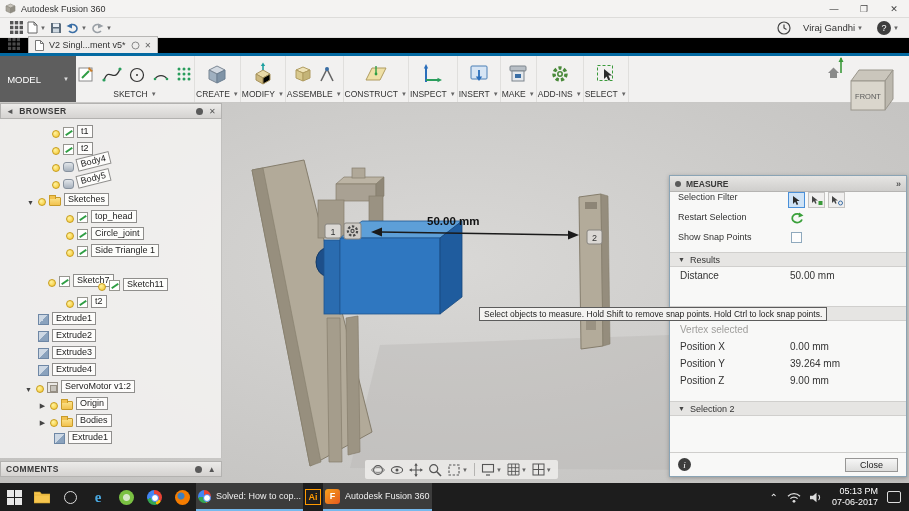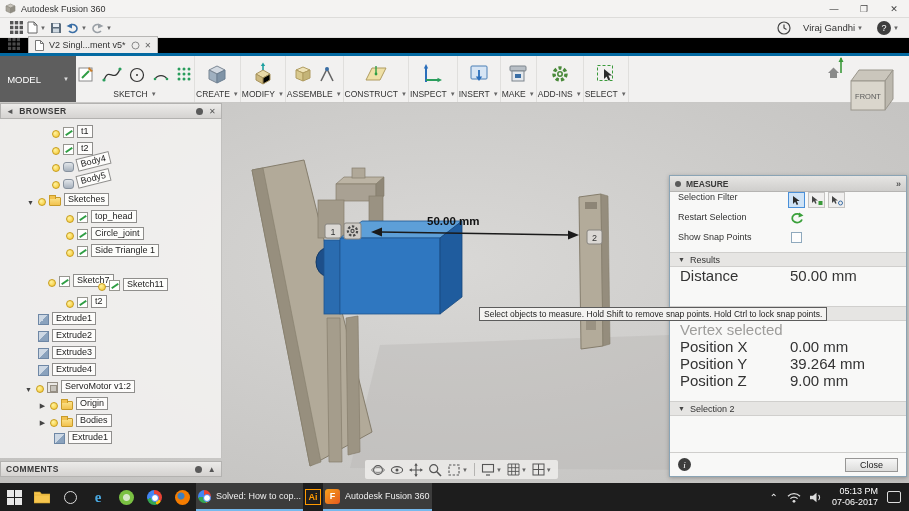--- a/index.html
+++ b/index.html
@@ -62,21 +62,21 @@
 .mp-label{font-size:9px;color:#333}
 .filter-icons{position:absolute;left:118px;display:flex;gap:3px}
 .fbtn{width:17px;height:16px;border:1px solid #c4c3c1;background:#f0efee;display:flex;align-items:center;justify-content:center}
 .fbtn.active{background:#cfe3f6;border-color:#4a90d9}
 .mp-dd{position:absolute;left:118px;width:108px;height:15px;border-bottom:1px solid #a9a8a6;display:flex;align-items:center;justify-content:space-between;color:#1a7f8a;font-size:9px;padding:0 2px}
 .mp-dd .crt{color:#555}
 .restart-ic{position:absolute;left:120px}
 .checkbox{position:absolute;left:121px;width:11px;height:11px;background:#fdfdfd;border:1px solid #8fa9bd}
 .mp-section{height:15px;background:#e6e5e3;border-top:1px solid #d0cfcd;border-bottom:1px solid #d0cfcd;display:flex;align-items:center;gap:5px;padding:0 8px;font-size:9px;color:#333}
 .mp-section .tri{font-size:7px;color:#444}
-.mp-kv{height:17px;position:relative;display:flex;align-items:center;padding:0 10px;font-size:15px;color:#333}
+.mp-kv{height:17px;position:relative;display:flex;align-items:center;padding:0 10px;font-size:10px;color:#333}
 .mp-kv .v{position:absolute;left:120px}
 .mp-kv.muted{color:#9e9d9b}
 .mp-footer{position:absolute;bottom:0;left:0;width:100%;height:24px;border-top:1px solid #cfcecc;display:flex;align-items:center;padding:0 8px}
 .info-ic{width:13px;height:13px;border-radius:50%;background:#3d3d3d;color:#fff;font-size:9px;font-style:italic;display:flex;align-items:center;justify-content:center;font-family:"Liberation Serif",serif}
 .close-btn{margin-left:auto;font-size:9px;color:#222;background:linear-gradient(#f6f6f6,#dddddc);border:1px solid #979695;padding:1px 14px}
 
 #comments-bar{top:461px}
 
 #viewcube{position:absolute;right:10px;top:57px;width:72px;height:60px;z-index:30}
 

